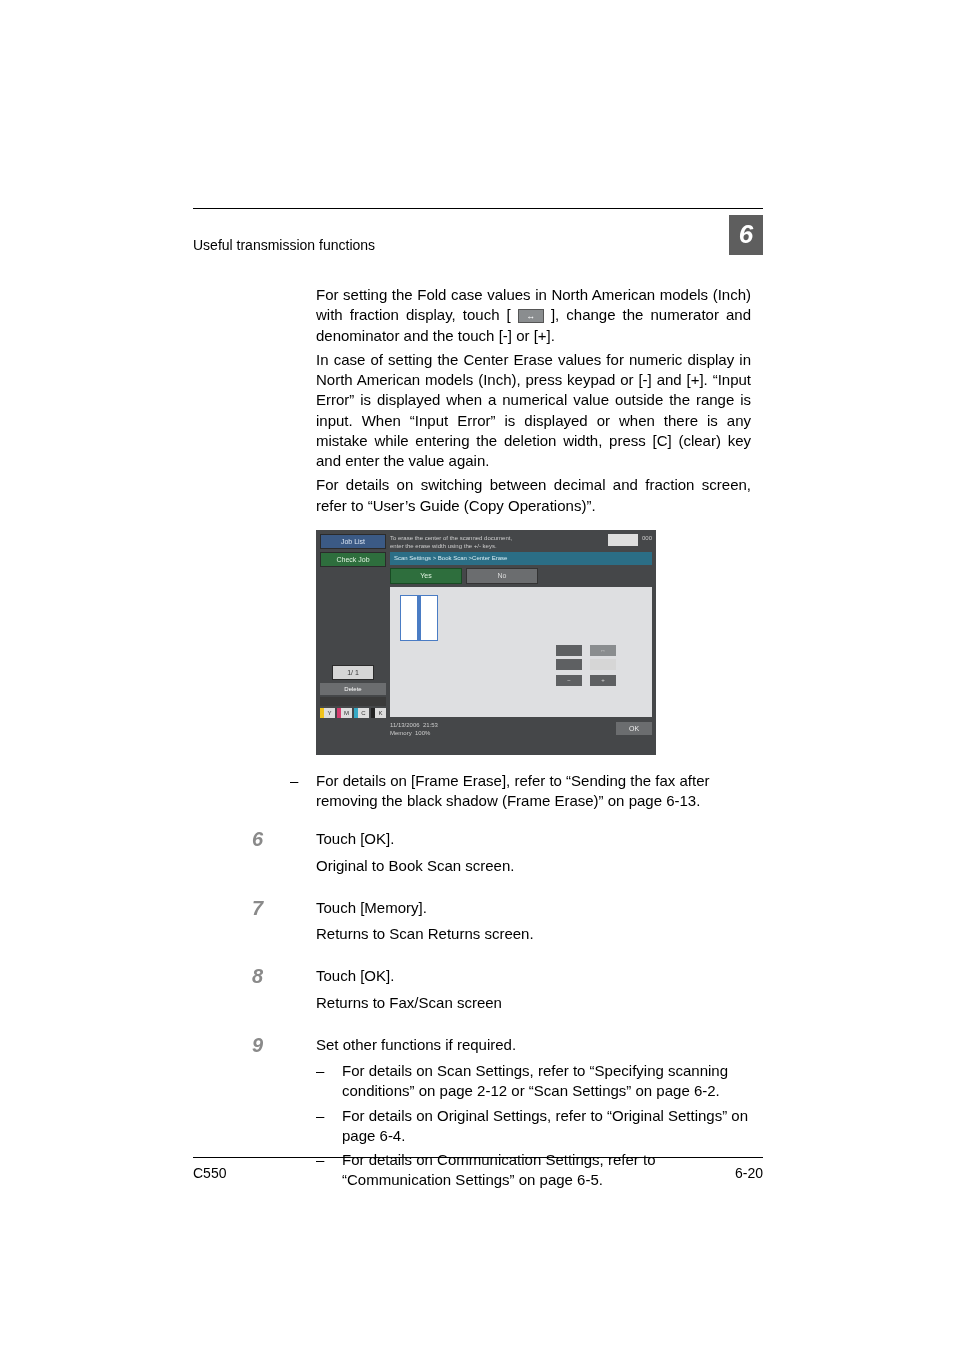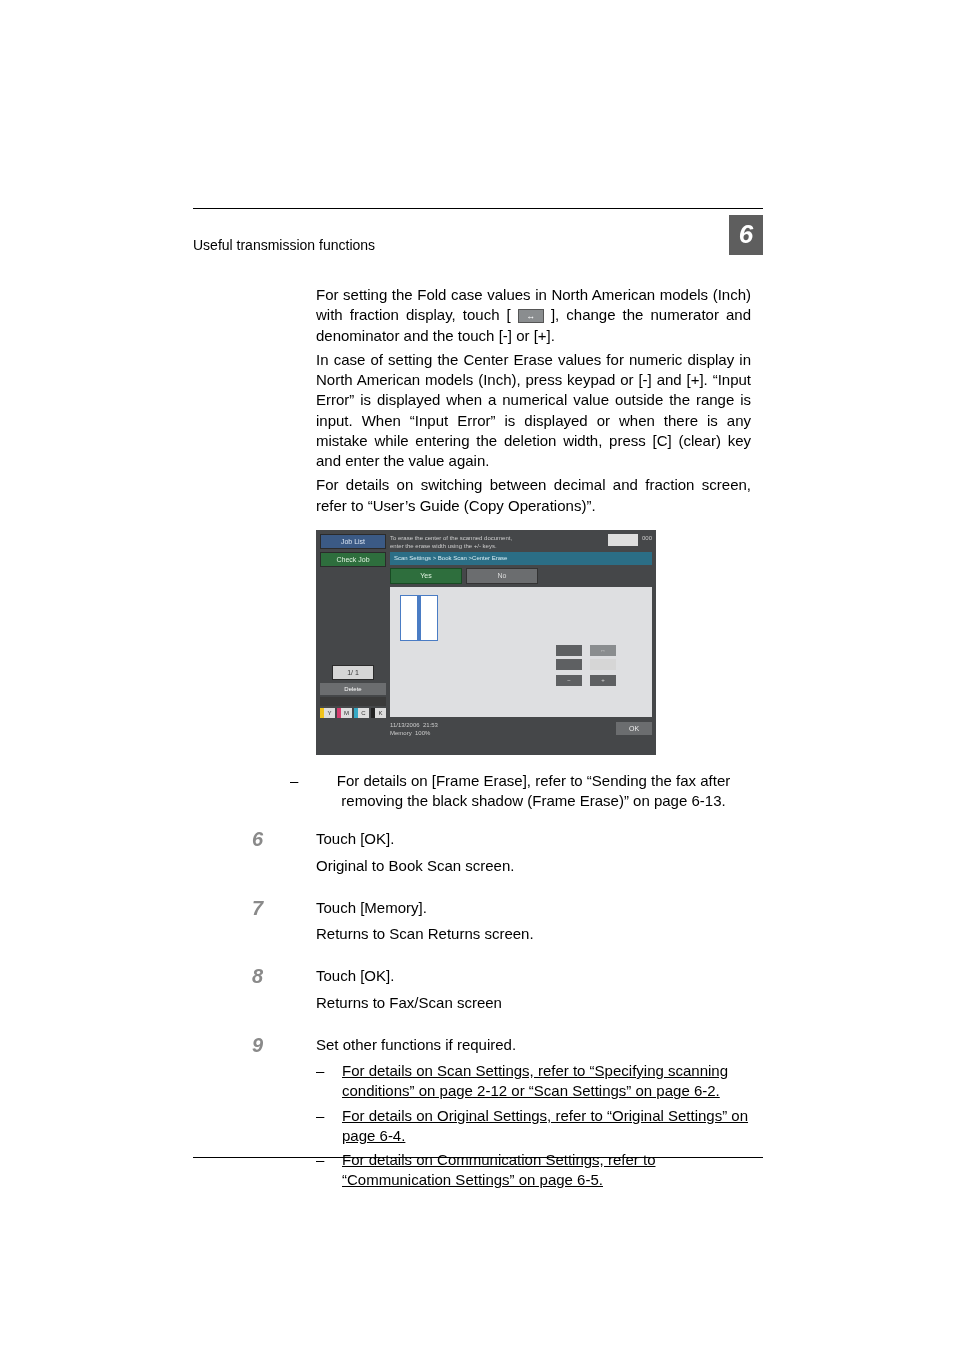--- a/index.html
+++ b/index.html
@@ -37,29 +37,29 @@
   .ss-canvas{background:#dedfe1;height:130px;margin-top:3px;position:relative;}
   .ss-book{position:absolute;left:10px;top:8px;width:36px;height:44px;border:1px solid #4a7cc4;background:#fff;}
   .ss-book::after{content:"";position:absolute;left:50%;top:0;bottom:0;width:4px;margin-left:-2px;background:#4a7cc4;}
   .ss-minipill{position:absolute;width:26px;height:11px;background:#5e6062;font-size:6px;display:flex;align-items:center;justify-content:center;color:#d6d6d6;}
   .ss-minipill.toggle{background:#8a8d8f;}
   .ss-footer{display:flex;justify-content:space-between;align-items:center;height:18px;margin-top:3px;}
   .ss-time{font-size:6px;color:#ccc;}
   .ss-ok{width:36px;height:13px;background:#6b6d6f;display:flex;align-items:center;justify-content:center;font-size:7px;color:#eee;}
   .note-row{display:flex;margin:0 0 16px 97px;}
   .dash{width:26px;flex-shrink:0;}
-  .note-text{width:435px;text-align:center;}
+  .note-text{width:435px;}
   .step{display:flex;margin:18px 0 0 59px;}
   .step-num{width:64px;font-size:20px;font-weight:bold;color:#8a8a8a;font-style:italic;flex-shrink:0;line-height:1;}
   .step-body{width:435px;}
   .step-main{margin-bottom:6px;}
   .step-sec{margin-bottom:4px;}
   .sub-row{display:flex;margin-top:4px;}
   .sub-dash{width:26px;flex-shrink:0;}
-  .sub-text{flex:1;text-decoration:underline;}
+  .sub-text{flex:1;}
   .ftr{position:absolute;left:193px;top:1157px;width:570px;}
   .ftr-line{border-top:1px solid #000;margin-bottom:6px;}
   .ftr-row{display:flex;justify-content:space-between;font-size:14px;}
 </style>
 </head>
 <body>
 
 <div class="page">
   <div class="hdr-line"></div>
   <div class="hdr">
@@ -170,13 +170,17 @@
           <div class="sub-text">For details on Communication Settings, refer to “Communication Settings” on page 6-5.</div>
         </div>
       </div>
     </div>
 
   </div>
 </div>
 
 <div class="ftr">
   <div class="ftr-line"></div>
+  <div class="ftr-row">
+    <span>C550</span>
+    <span>6-20</span>
+  </div>
 </div>
 
 </body></html>

